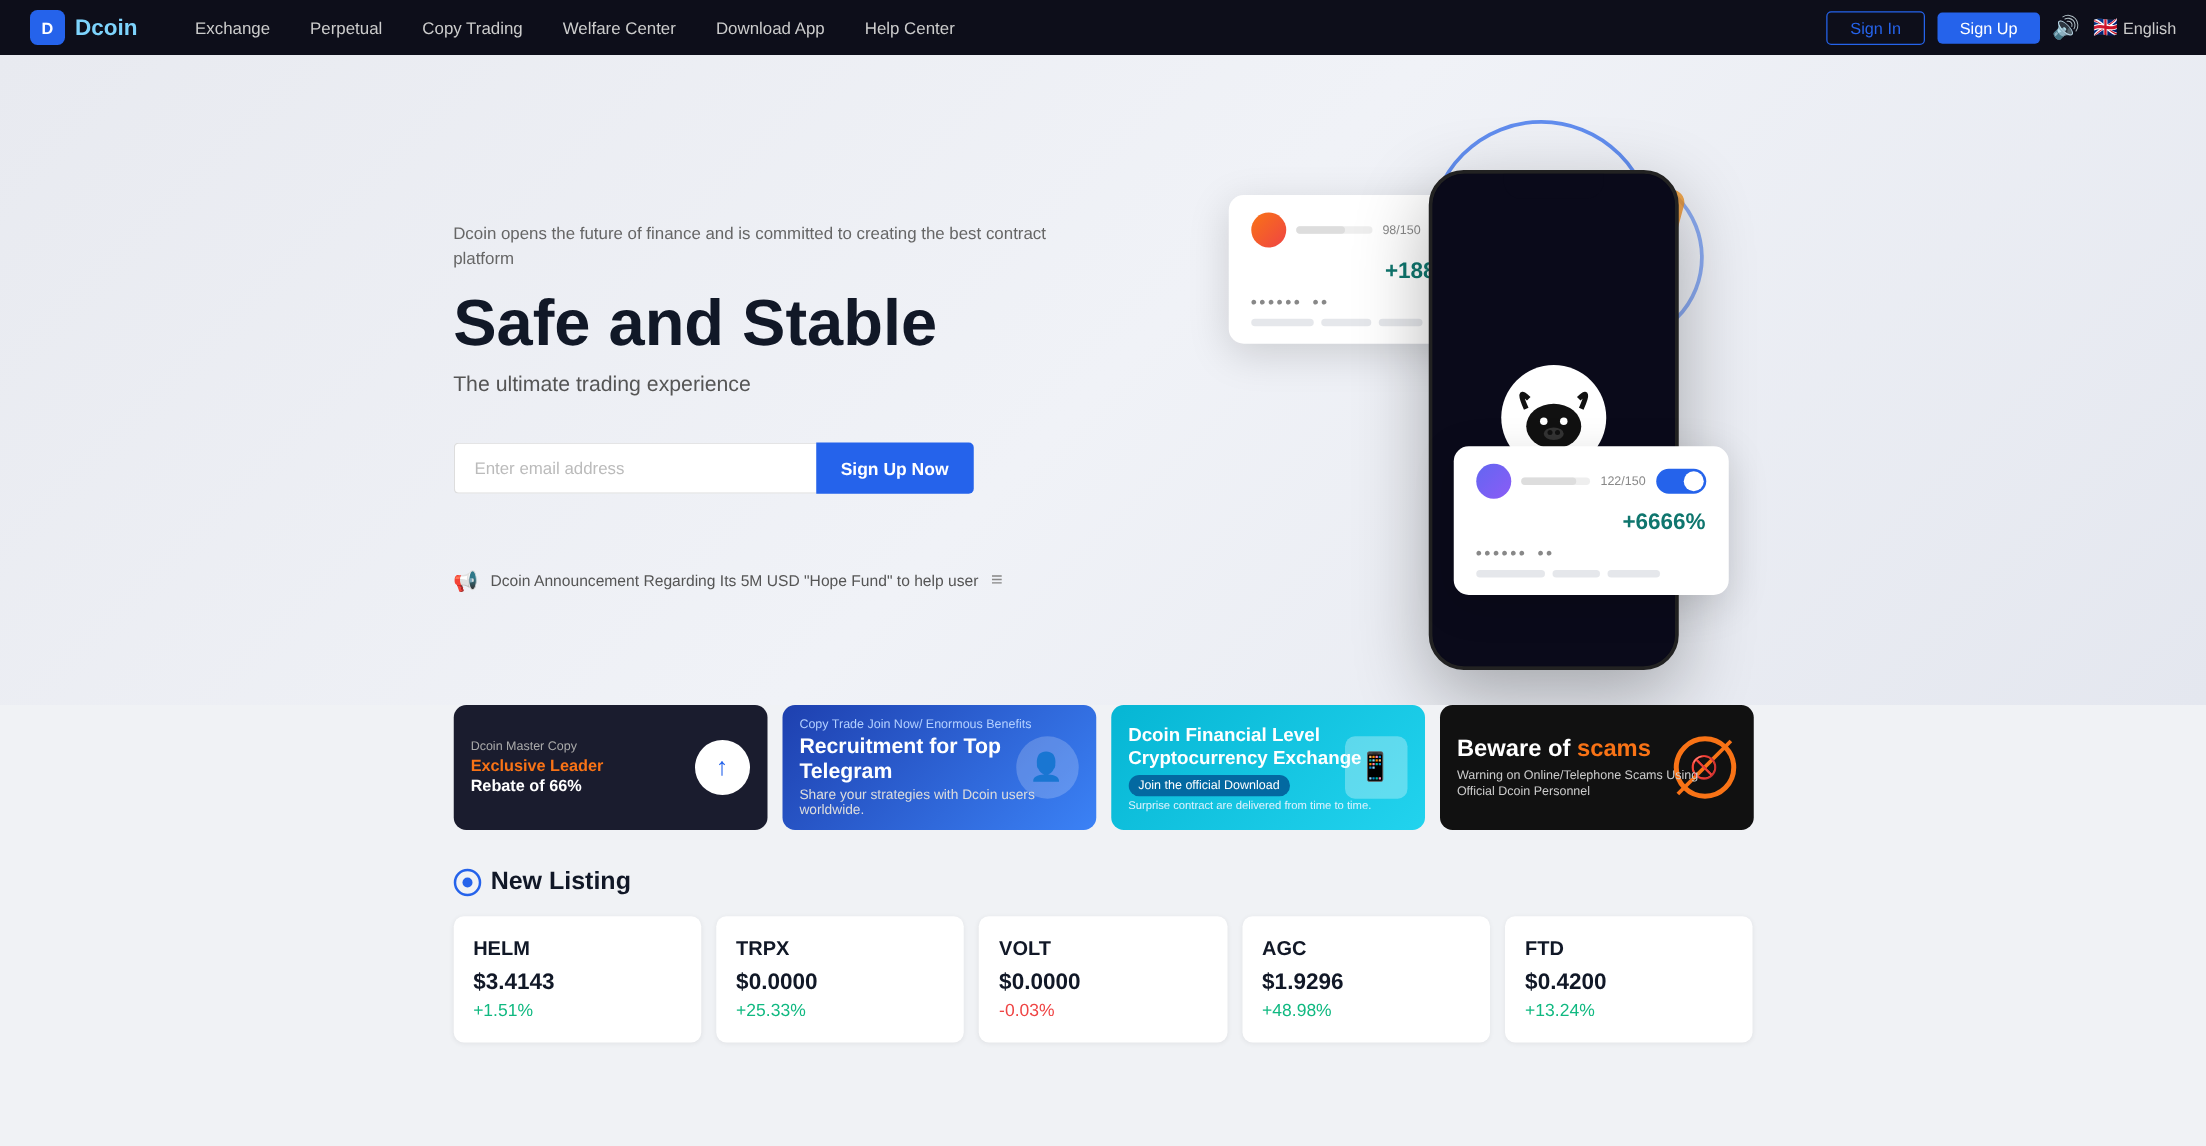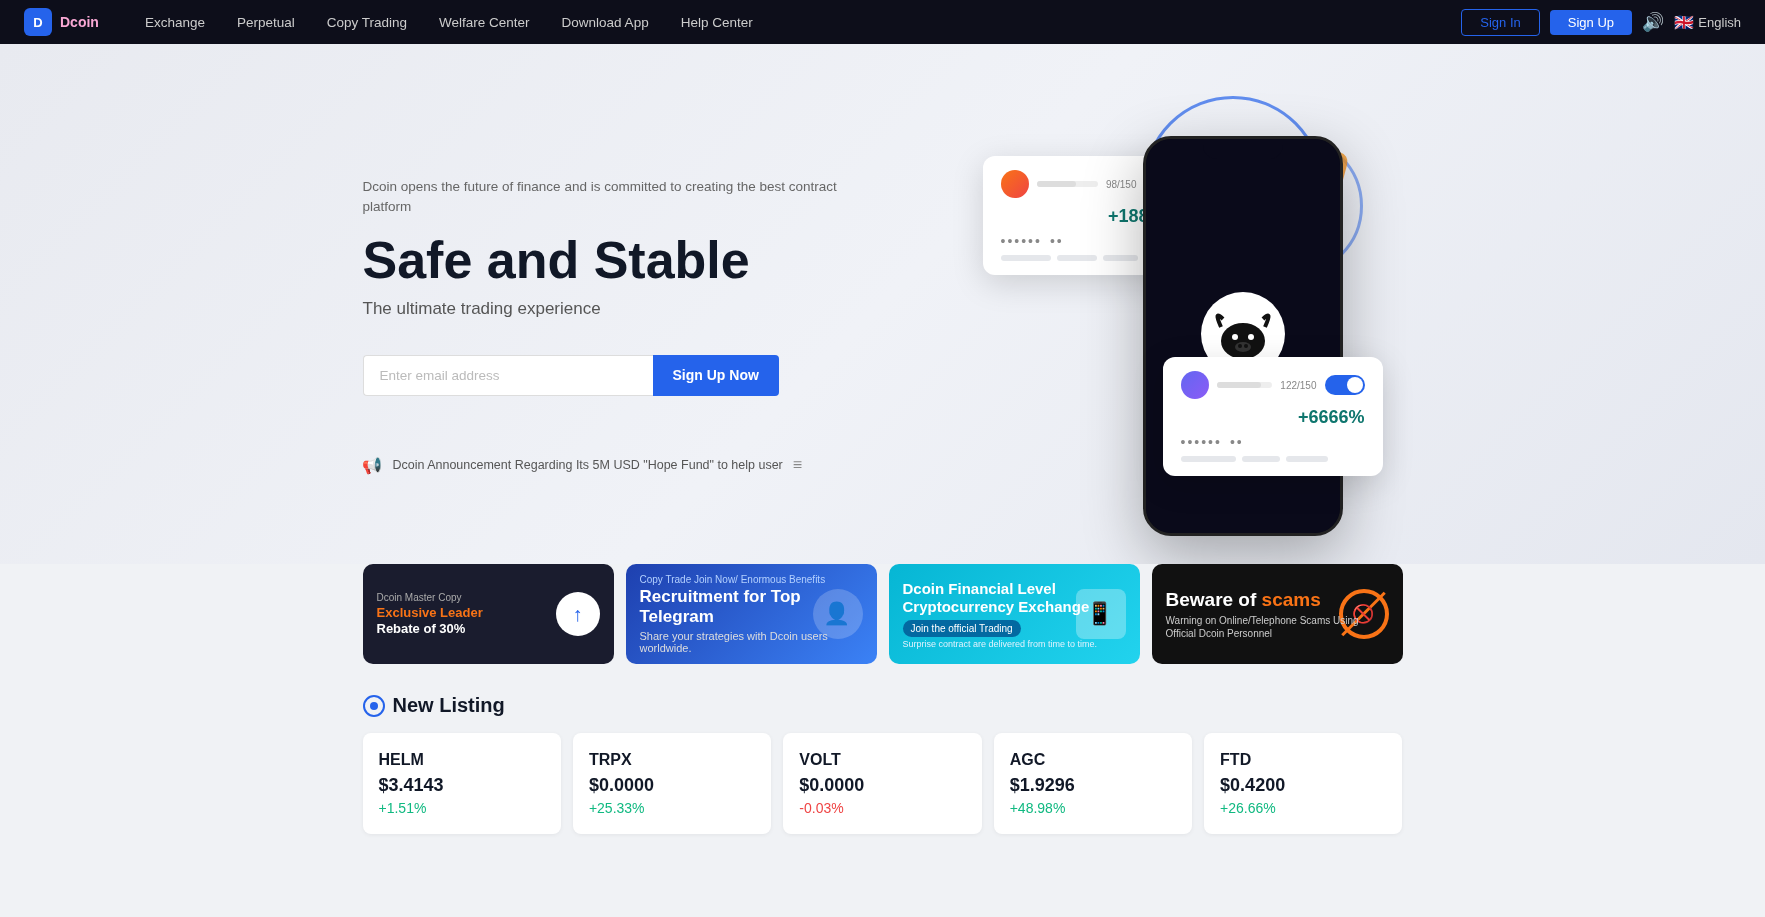--- a/index.html
+++ b/index.html
@@ -22,21 +22,21 @@
       gap: 8px;
       margin-right: 32px;
     }
     .logo-icon {
       width: 28px; height: 28px;
       background: #2563eb;
       border-radius: 6px;
       display: flex; align-items: center; justify-content: center;
       font-weight: bold; color: #fff; font-size: 13px;
     }
-    .logo-text { color: #f9a8d4; font-size: 14px; font-weight: 700; }
+    .logo-text { color: #7dd3fc; font-size: 18px; font-weight: 700; }
     .navbar-nav {
       display: flex;
       align-items: center;
       gap: 4px;
       flex: 1;
     }
     .nav-item {
       color: #ccc;
       font-size: 13.5px;
       padding: 6px 14px;
@@ -608,21 +608,21 @@
   </div>
 </section>
 
 <div class="banners-section">
   <div class="banners-grid">
 
     <div class="banner-card banner-dark">
       <div class="banner-content">
         <div class="banner-label">Dcoin Master Copy</div>
         <div class="banner-title-sm banner-title-orange">Exclusive Leader</div>
-        <div class="banner-title-sm">Rebate of 30%</div>
+        <div class="banner-title-sm">Rebate of 66%</div>
       </div>
       <div class="banner-icon-right">
         <div class="arrow-circle">↑</div>
       </div>
     </div>
 
     <div class="banner-card banner-blue">
       <div class="banner-content">
         <div class="banner-label" style="color:#b3d0ff;">Copy Trade  Join Now/ Enormous Benefits</div>
         <div class="banner-title-lg">Recruitment for Top Telegram</div>
@@ -631,21 +631,21 @@
       <div class="banner-icon-right">
         <div style="width:50px;height:50px;background:rgba(255,255,255,0.2);border-radius:50%;display:flex;align-items:center;justify-content:center;">
           <span style="font-size:22px;">👤</span>
         </div>
       </div>
     </div>
 
     <div class="banner-card banner-cyan">
       <div class="banner-content">
         <div class="banner-cyan-title">Dcoin Financial Level Cryptocurrency Exchange</div>
-        <div class="banner-cyan-btn">Join the official Trading</div>
+        <div class="banner-cyan-btn">Join the official Download</div>
         <div class="banner-cyan-sub">Surprise contract are delivered from time to time.</div>
       </div>
       <div class="banner-icon-right">
         <div style="width:50px;height:50px;background:rgba(255,255,255,0.3);border-radius:8px;display:flex;align-items:center;justify-content:center;">
           <span style="font-size:22px;">📱</span>
         </div>
       </div>
     </div>
 
     <div class="banner-card banner-black">
@@ -690,18 +690,18 @@
 
       <div class="listing-card">
         <div class="listing-symbol">AGC</div>
         <div class="listing-price">$1.9296</div>
         <div class="listing-change-pos">+48.98%</div>
       </div>
 
       <div class="listing-card">
         <div class="listing-symbol">FTD</div>
         <div class="listing-price">$0.4200</div>
-        <div class="listing-change-pos">+26.66%</div>
+        <div class="listing-change-pos">+13.24%</div>
       </div>
 
     </div>
   </div>
 </div>
 
 </body></html>

